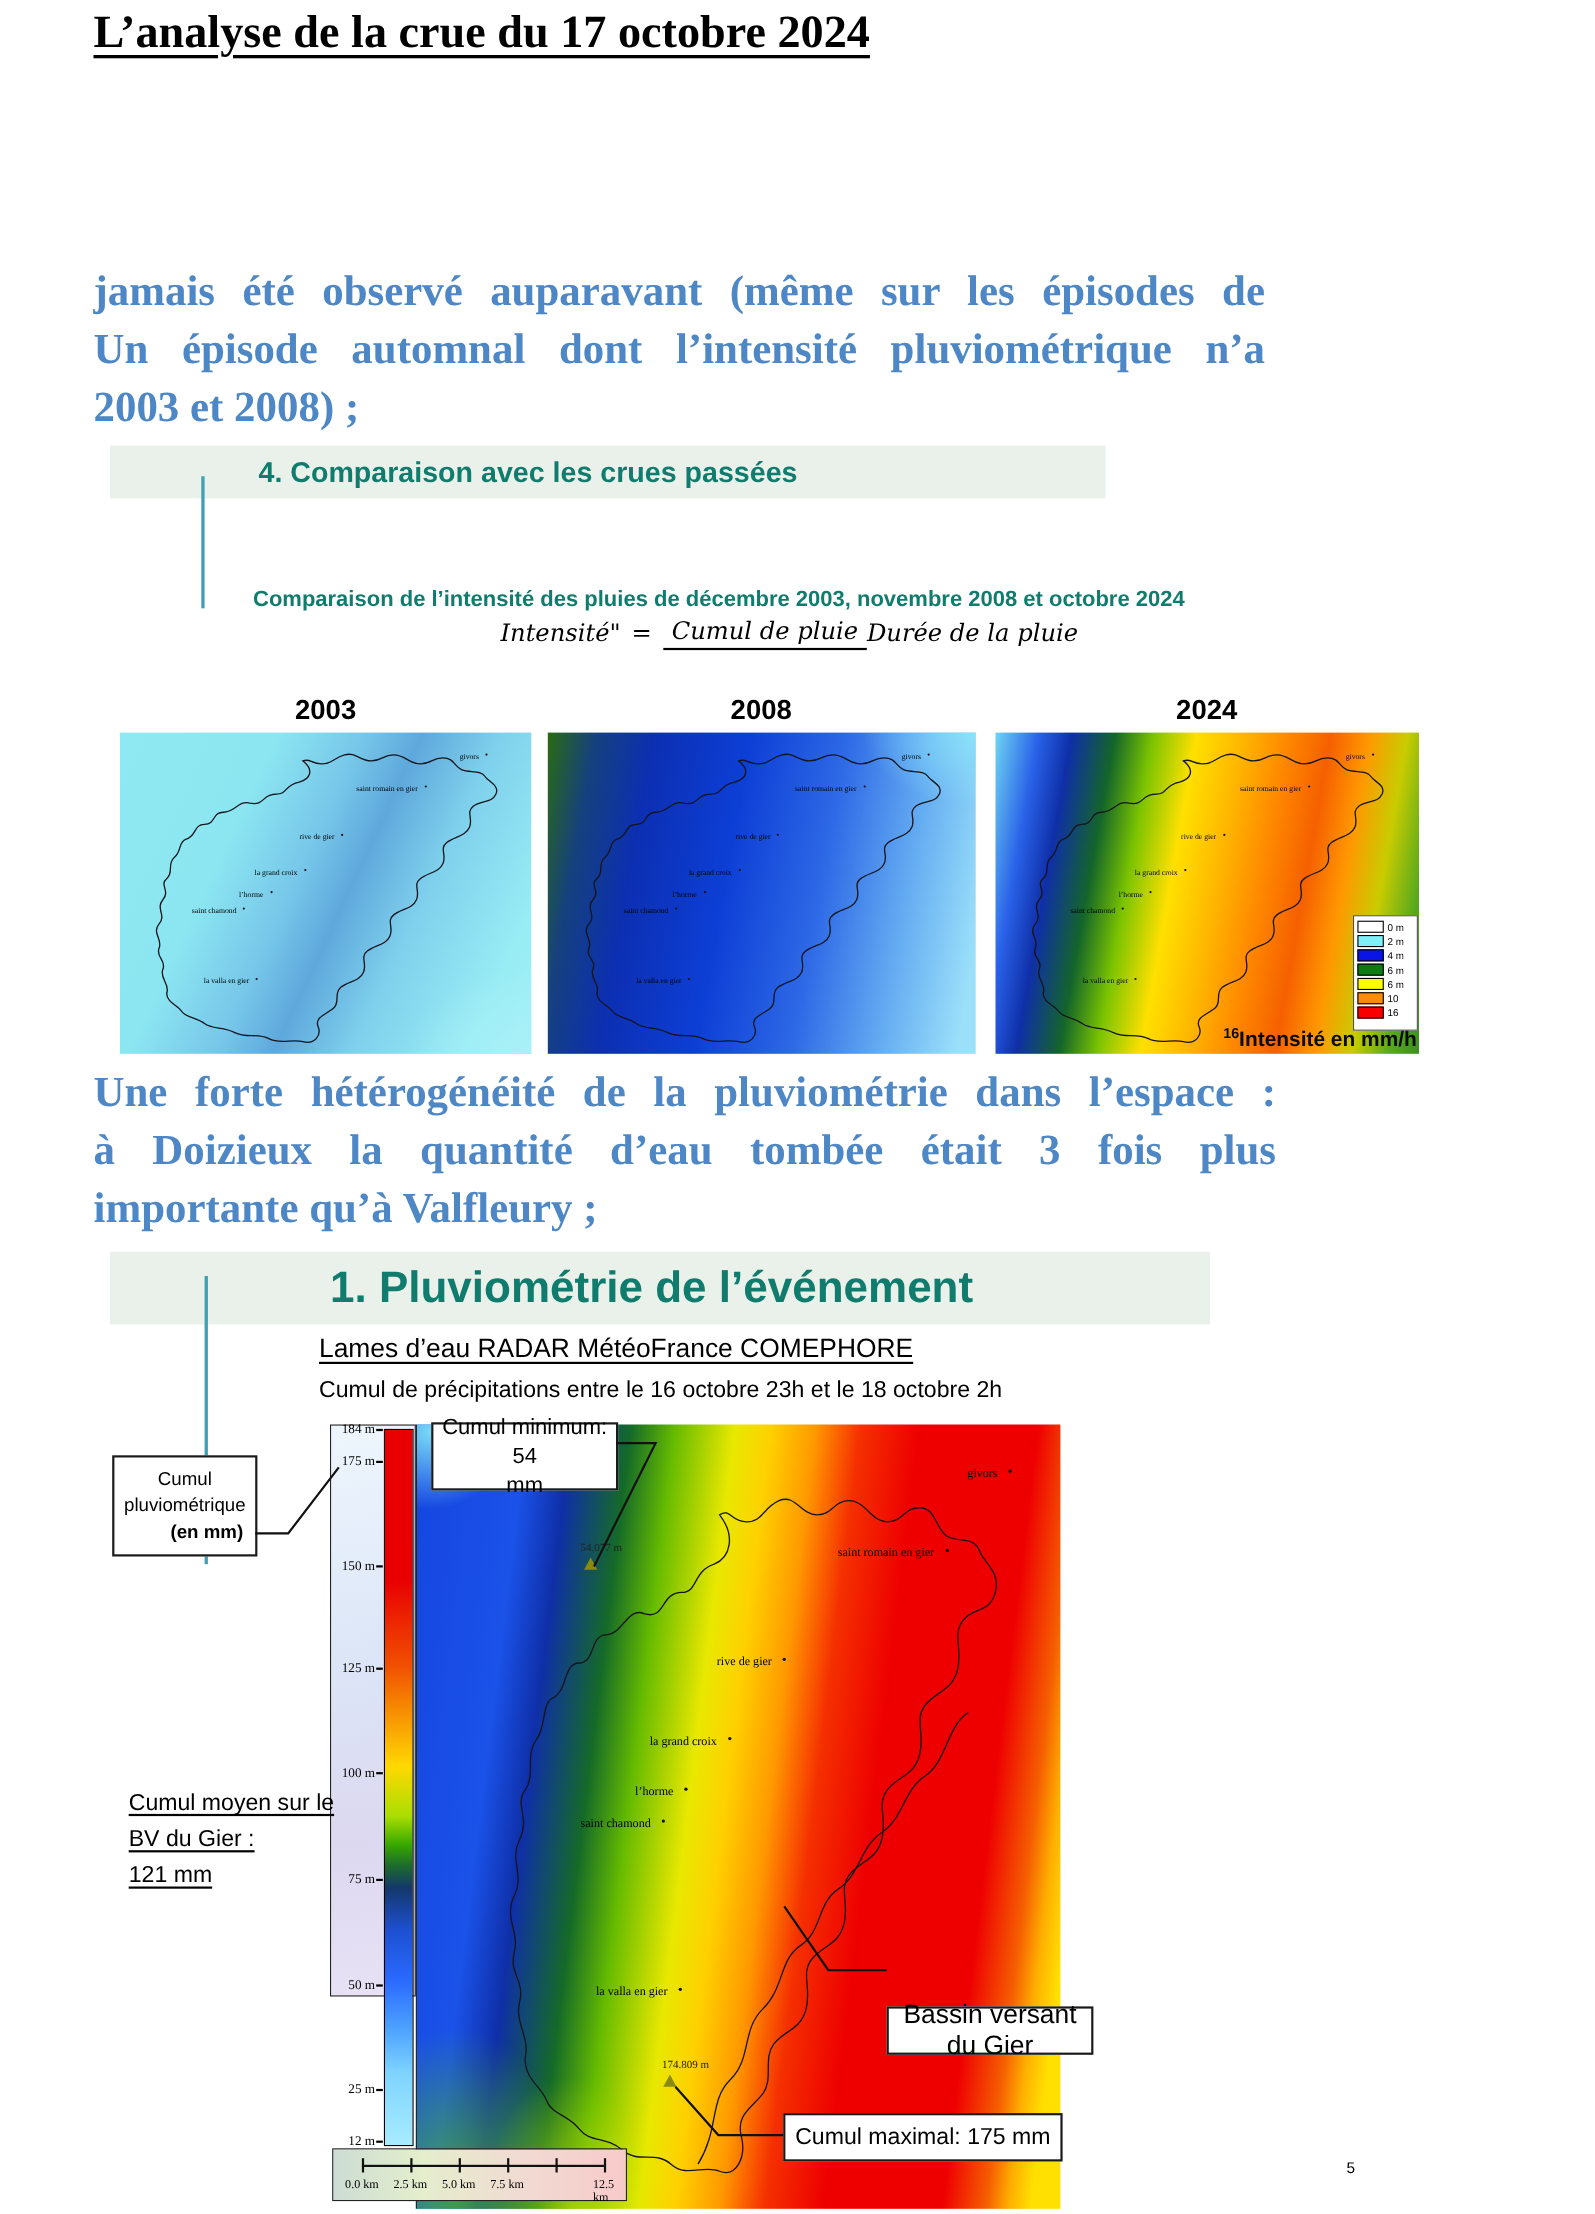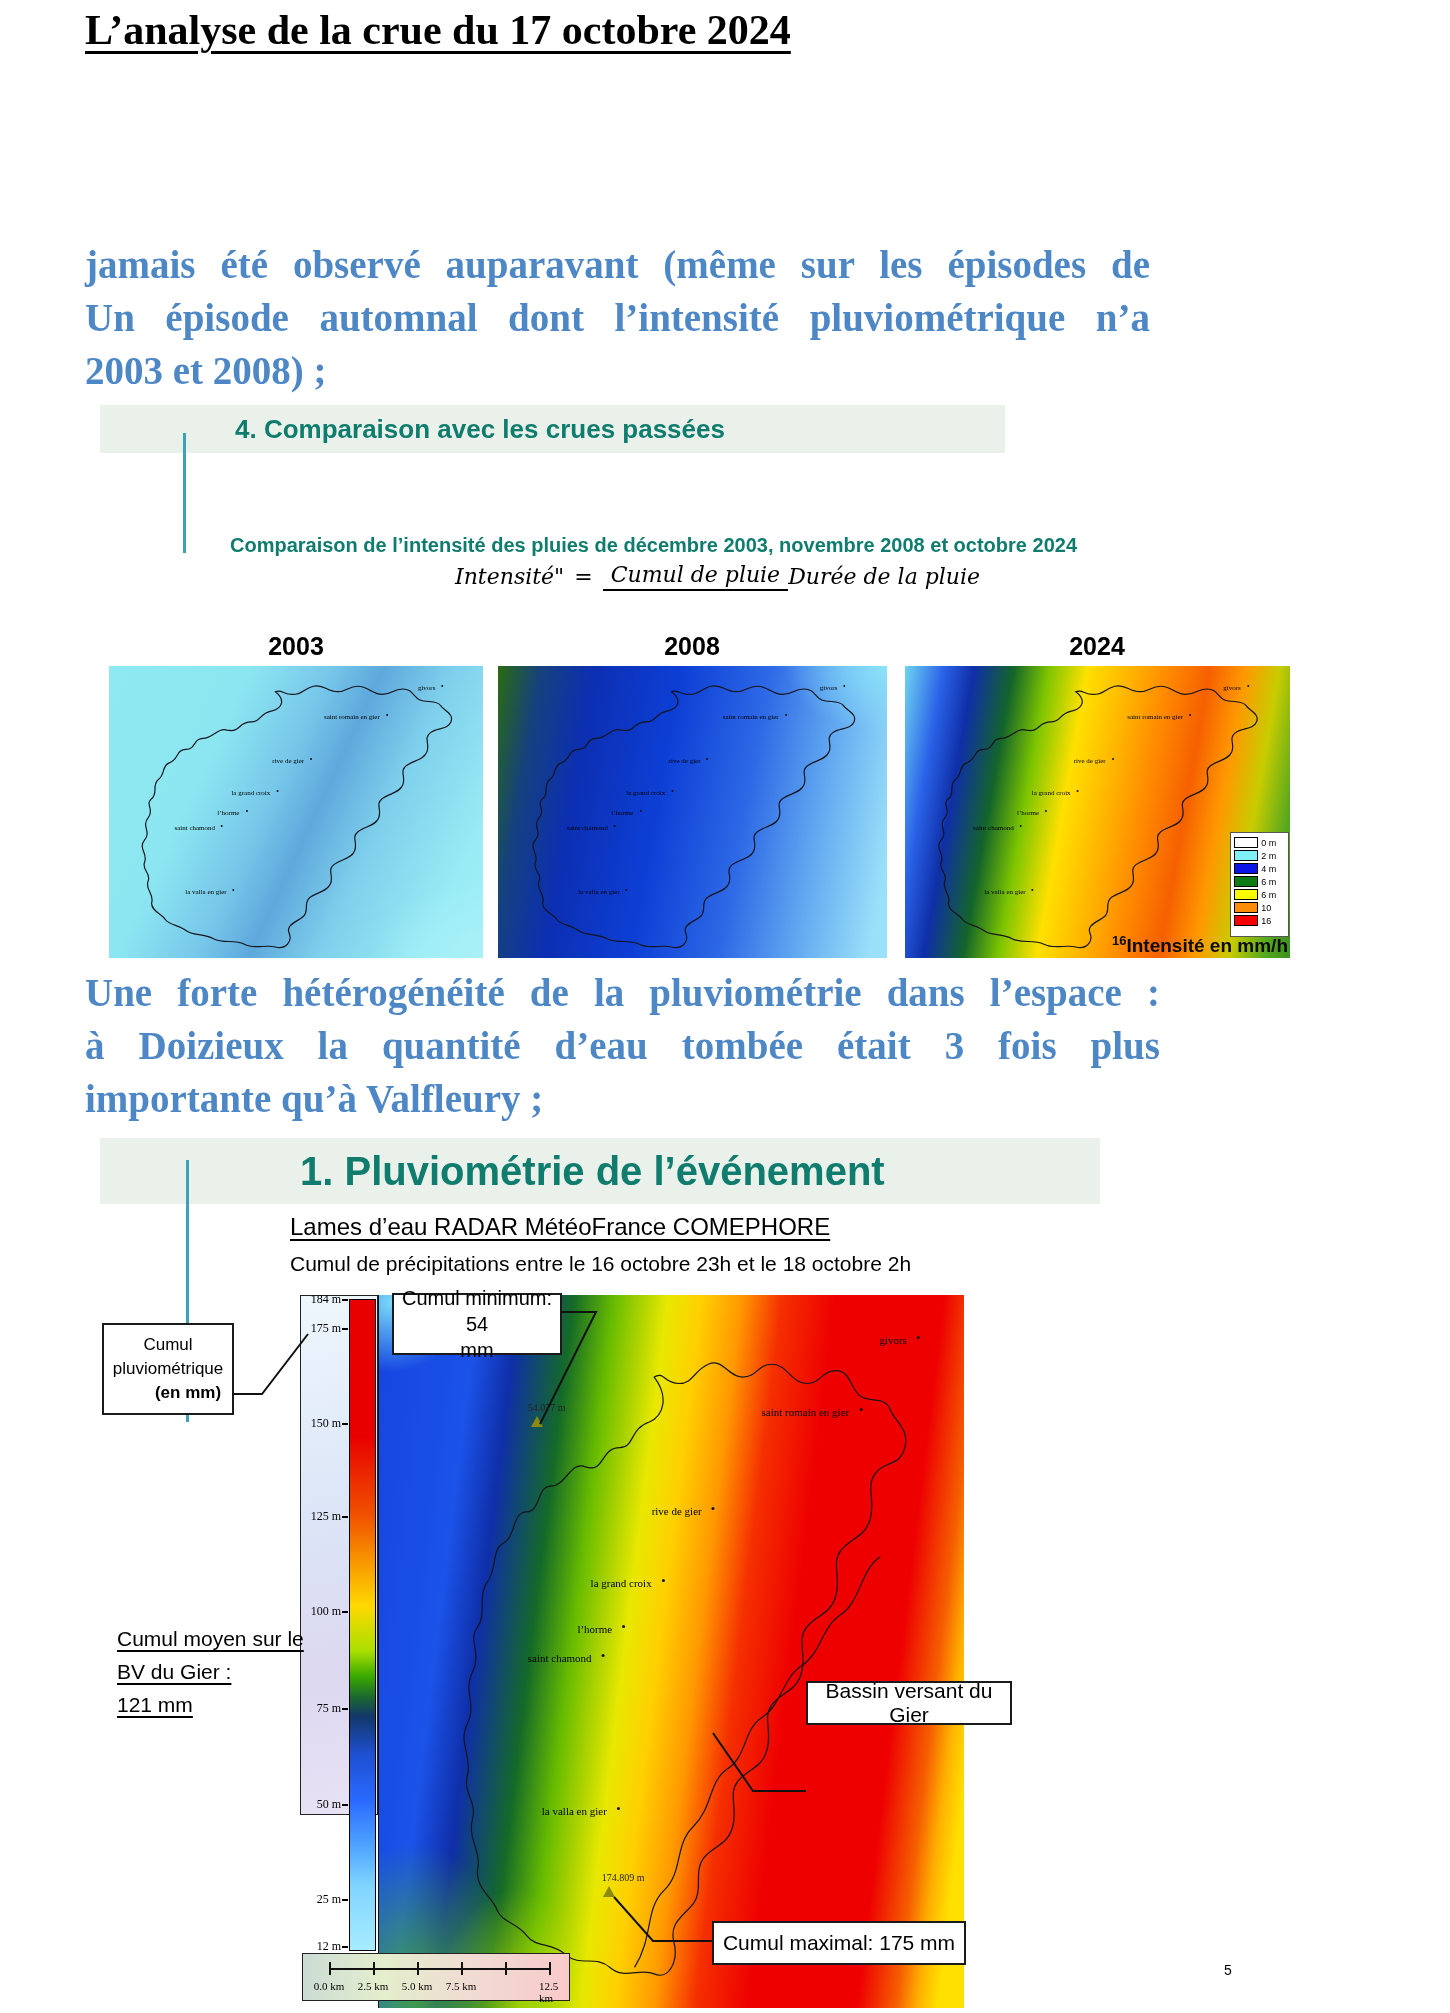--- a/index.html
+++ b/index.html
@@ -81,21 +81,21 @@
       radial-gradient(ellipse 20% 24% at 24% 100%, rgba(210,230,0,.6), rgba(210,230,0,0) 70%),
       linear-gradient(97deg,#1545e0 0%,#1b52e8 15%,#0f2fa8 21%,#156a28 29%,#66bb00 35%,#e8e800 43%,#ffd000 48%,#ff9800 54%,#f53000 60%,#ee0000 68%,#ee0000 84%,#f56000 90%,#ffb000 93%,#ffe000 96%,#ffe000 100%);}
   .bigws{left:10%;top:7%;width:84%;height:90%;}
   .marker-tri{position:absolute;width:0;height:0;border-left:6px solid transparent;border-right:6px solid transparent;
               border-bottom:11px solid #8a8a10;transform:translate(-50%,-100%);}
   .marker-lab{position:absolute;font-size:10px;color:#222;transform:translate(-40%,-100%);white-space:nowrap;}
 
   .callout{position:absolute;background:#fff;border:2px solid #1a1a1a;font-family:"Liberation Sans",sans-serif;
            display:flex;flex-direction:column;align-items:center;justify-content:center;text-align:center;box-sizing:border-box;}
   .co-min{left:392px;top:1293px;width:170px;height:62px;font-size:20px;line-height:26px;}
-  .co-basin{left:806px;top:1681px;width:206px;height:44px;font-size:21px;}
+  .co-basin{left:806px;top:1824px;width:188px;height:44px;font-size:24px;}
   .co-max{left:712px;top:1921px;width:254px;height:44px;font-size:21px;}
   .co-cumul{left:102px;top:1323px;width:132px;height:92px;font-size:17px;line-height:24px;border-width:2px;}
   .co-cumul .b{font-weight:bold;margin-left:40px;}
 
   .avg-text{left:117px;top:1622px;font-family:"Liberation Sans",sans-serif;font-size:21px;line-height:33px;}
   .avg-text div{text-decoration:underline;text-underline-offset:4px;}
 
   .scalebar{left:302px;top:1953px;width:268px;height:48px;border:1.5px solid #222;box-sizing:border-box;
             background:linear-gradient(90deg,#ccdcd4 0%,#e4eecc 30%,#f0dcd2 62%,#f8caca 100%);}
   .sb-line{position:absolute;left:26px;top:14px;width:220px;height:2px;background:#111;}

